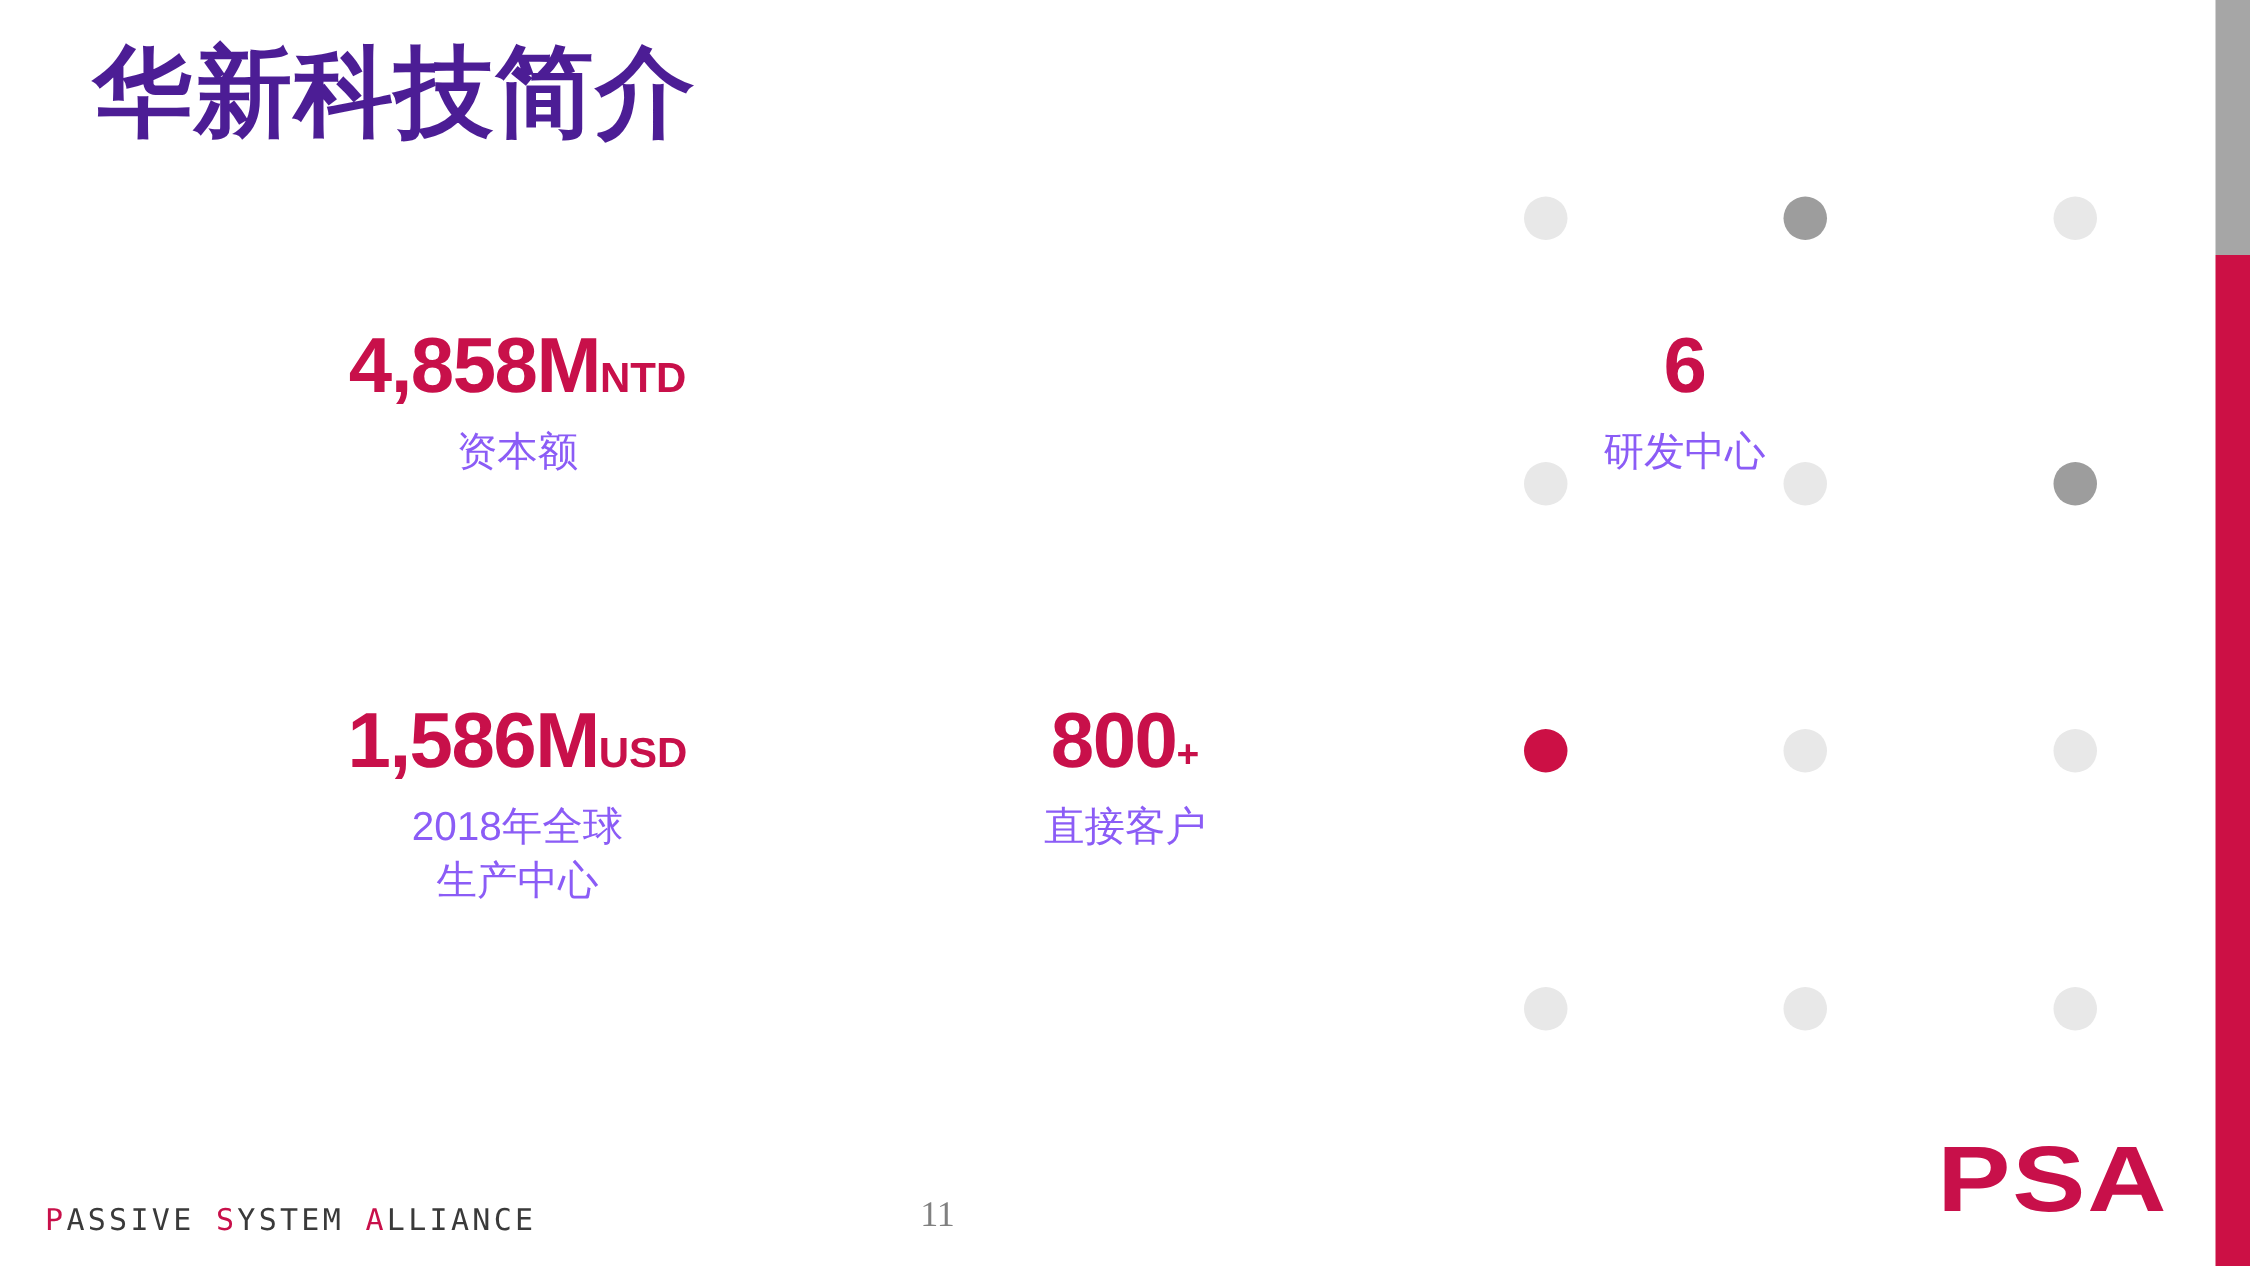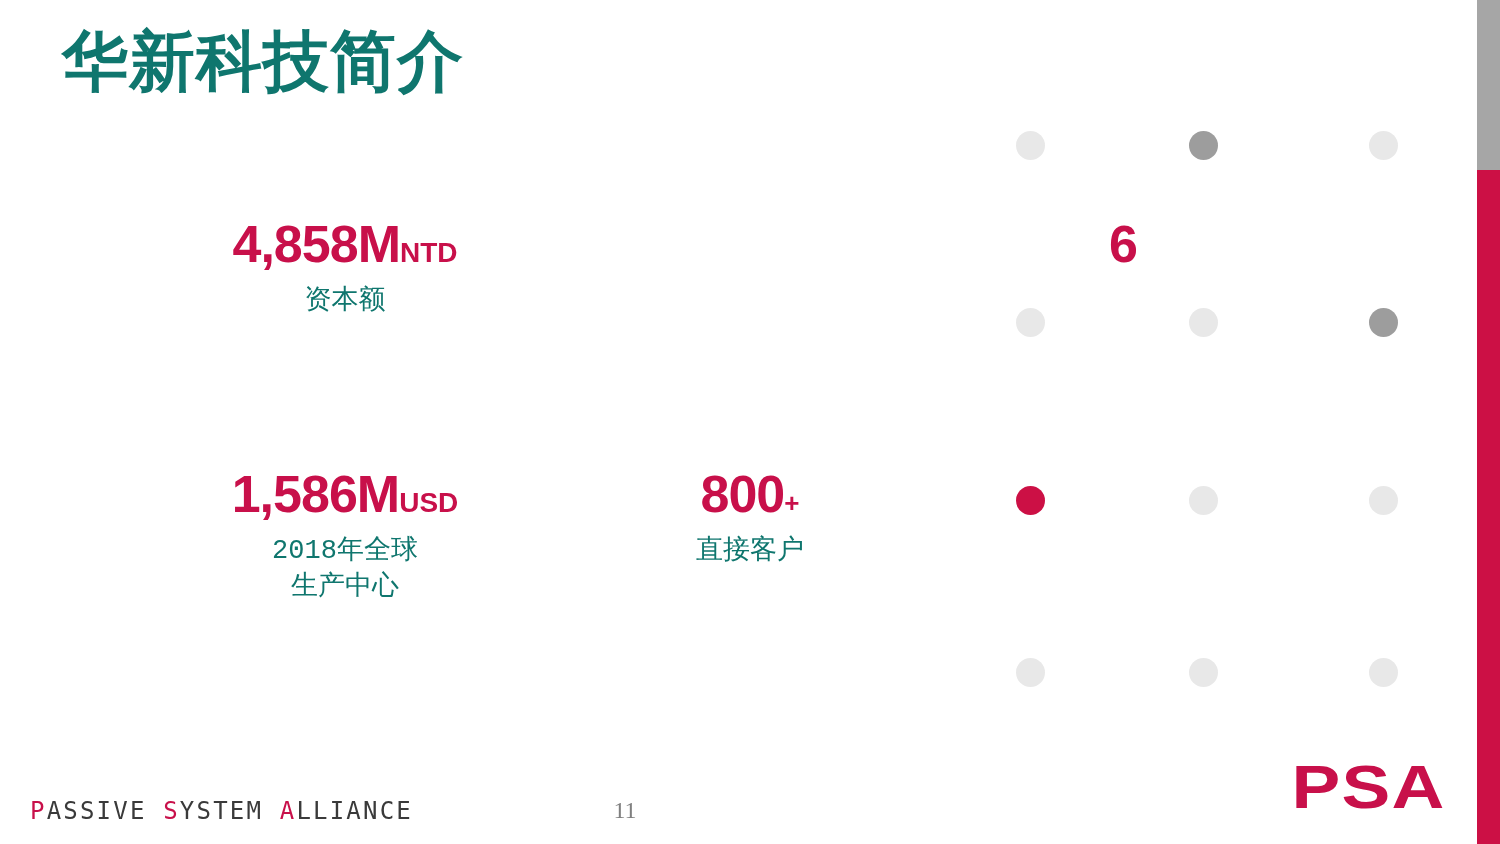--- a/index.html
+++ b/index.html
@@ -47,21 +47,21 @@
   .dot.accent { background: #cc1045; }
 
   
   #title {
     position: absolute;
     left: 62px;
     top: 24px;
     font-size: 66px;
     font-weight: 700;
     letter-spacing: 1px;
-    color: #0f766e;
+    color: #4c1d95;
     line-height: 1.15;
     white-space: nowrap;
   }
 
   
   #stats {
     position: absolute;
     left: 0;
     top: 196px;
     width: 1440px;
@@ -90,25 +90,24 @@
     vertical-align: baseline;
   }
   .stat .suffix {
     font-size: 26px;
     font-weight: 700;
     vertical-align: baseline;
   }
   .stat .label {
     margin-top: 14px;
     font-size: 27px;
-    color: #0f766e;
+    color: #8b5cf6;
     font-weight: 400;
     line-height: 1.32;
     white-space: pre-line;
-    font-family: Liberation Mono, monospace;
   }
 
   
   #stat-capital   { left: 180px;  top: 22px;  }
   #stat-plants    { left: 585px;  top: 22px;  }
   #stat-rd        { left: 958px;  top: 22px;  }
   #stat-revenue   { left: 180px;  top: 272px; }
   #stat-customers { left: 585px;  top: 272px; }
   #stat-msci      { left: 958px;  top: 272px; }
 
@@ -119,21 +118,21 @@
   }
 
   
   #footer-logo {
     position: absolute;
     left: 30px;
     bottom: 18px;
     font-family: "DejaVu Sans Mono", "Liberation Mono", monospace;
   }
   #footer-line1 {
-    font-size: 24px;
+    font-size: 20px;
     letter-spacing: 2.2px;
     color: #3a3a3a;
     line-height: 1.25;
     white-space: nowrap;
   }
   #footer-line1 .cap { color: #c8104a; }
   #footer-line2 {
     font-size: 25px;
     letter-spacing: 1.8px;
     color: #1a1a1a;
@@ -195,20 +194,21 @@
         <span class="value">4,858M</span><span class="unit">NTD</span>
       </div>
       <div class="label">资本额</div>
     </div>
 
 
     <div class="stat" id="stat-rd">
       <div class="value-line">
         <span class="value">6</span><span class="unit"></span>
       </div>
+      <div class="label">研发中心</div>
     </div>
 
     <div class="stat" id="stat-revenue">
       <div class="value-line">
         <span class="value">1,586M</span><span class="unit">USD</span>
       </div>
       <div class="label">2018年全球
 生产中心</div>
     </div>
 

